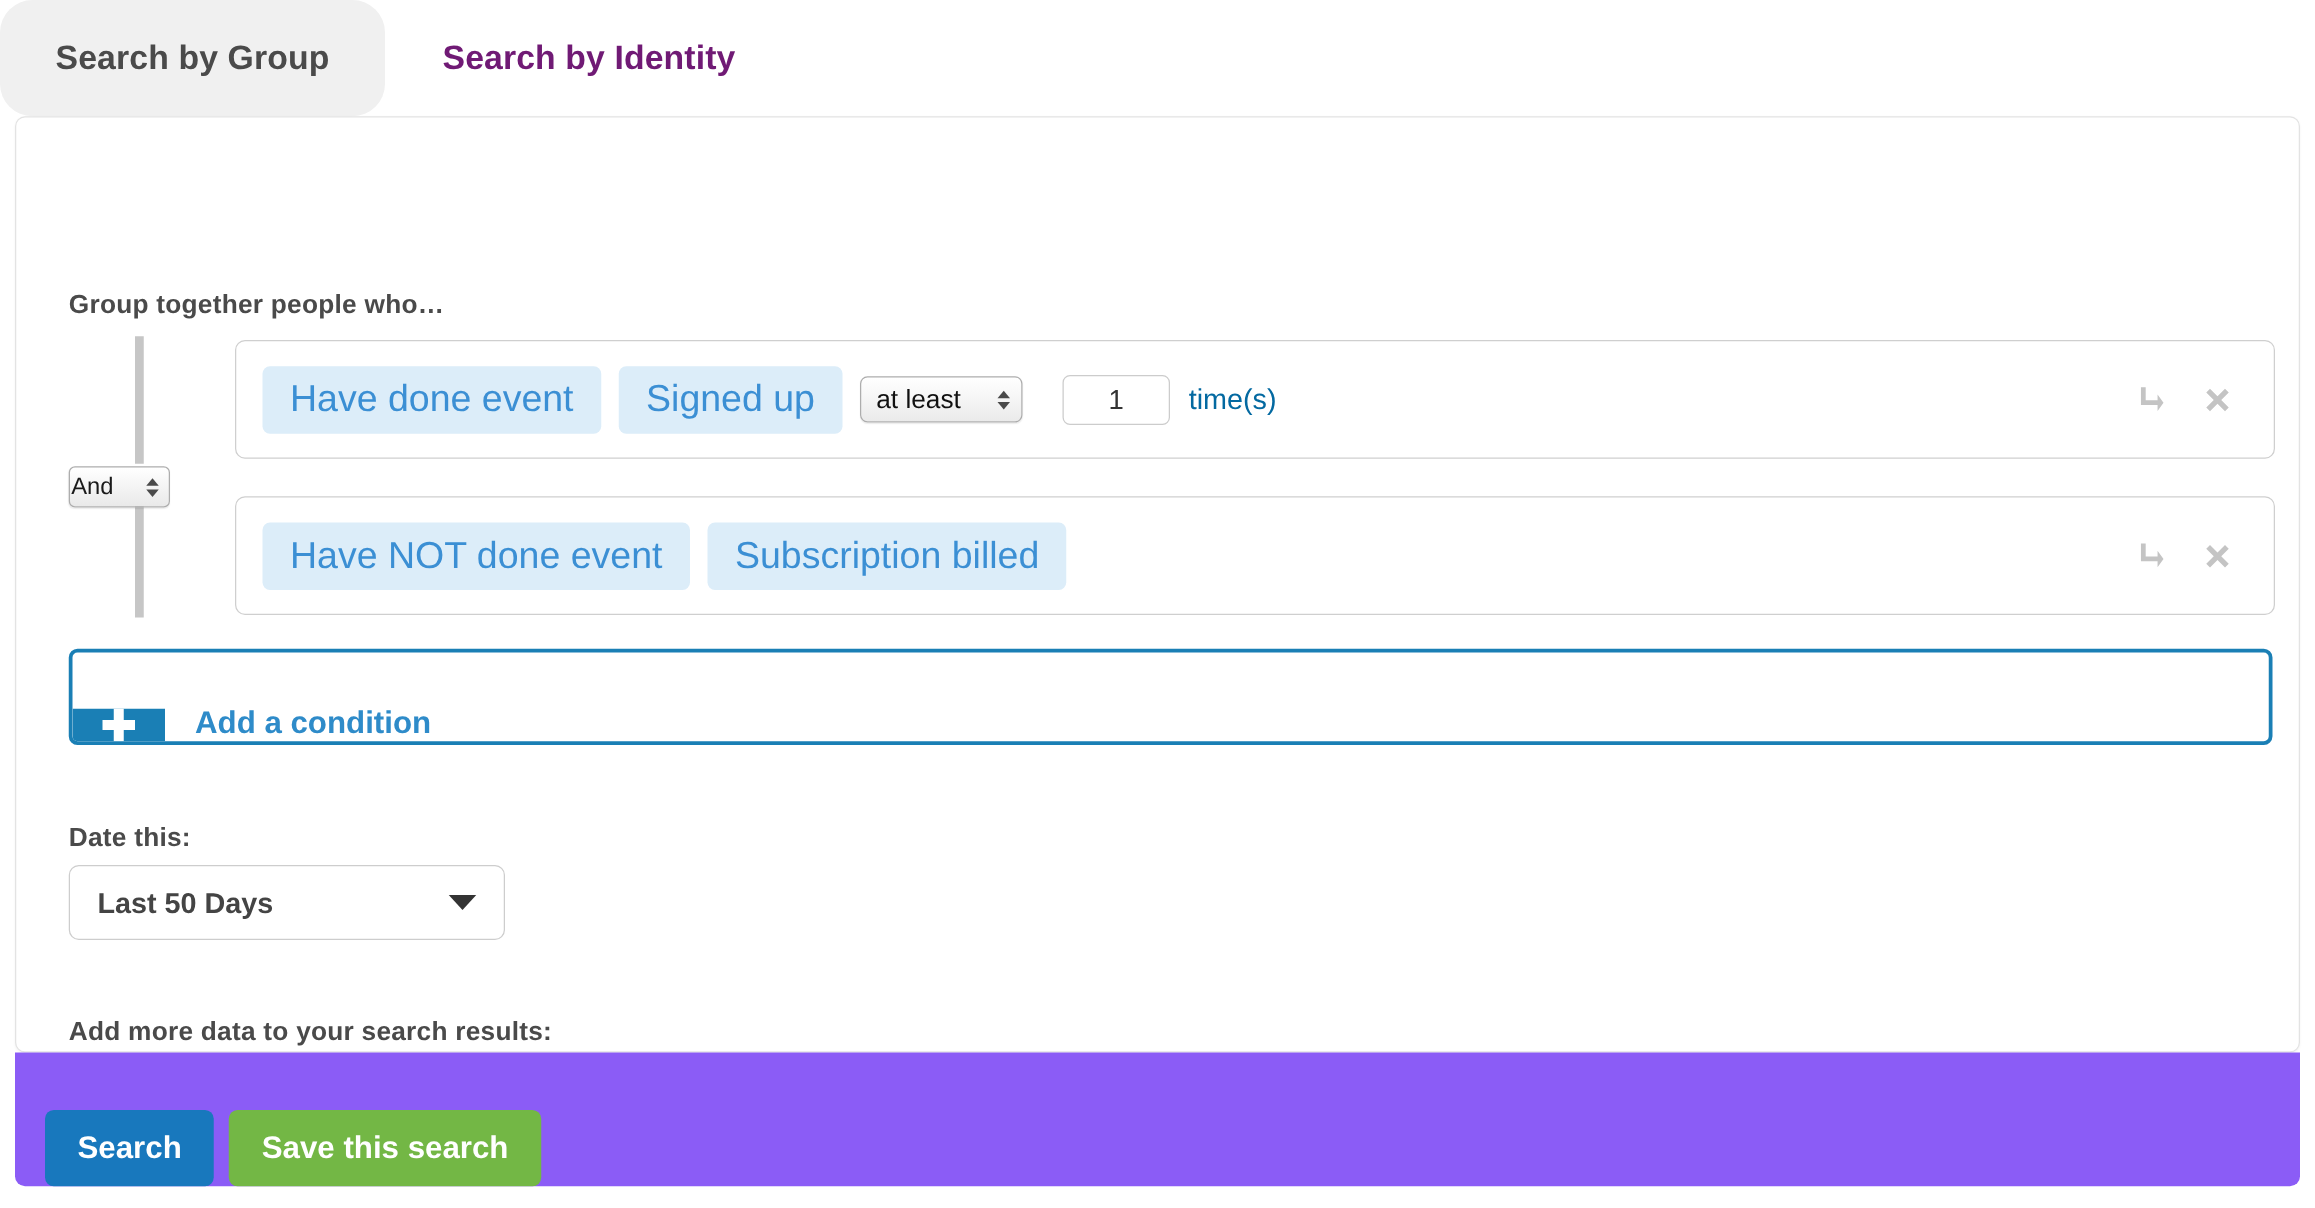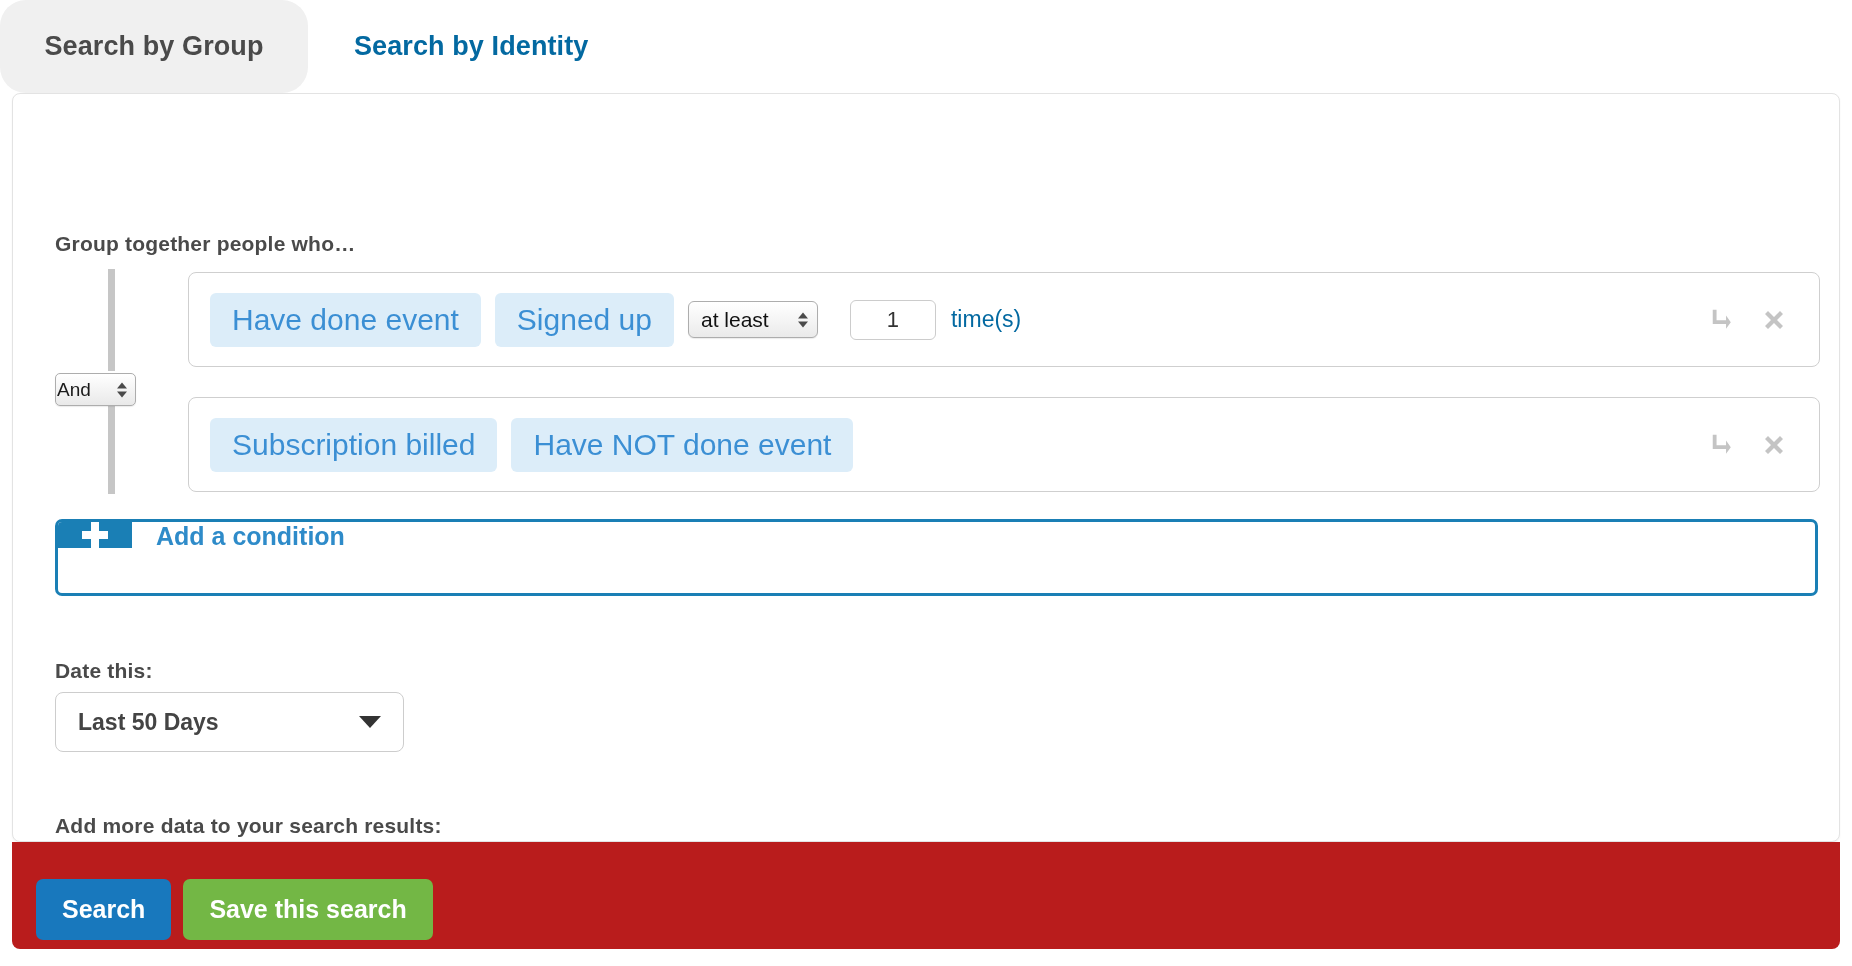--- a/index.html
+++ b/index.html
@@ -48,21 +48,21 @@
     width: 308px;
     background: #f0f0f0;
     border-top-left-radius: 9px;
     border-top-right-radius: 9px;
     color: #4a4a4a;
     border-radius: 26px;
   }
   .tab-inactive {
     padding: 0 46px;
     background: transparent;
-    color: #0369a1;
+    color: #701a75;
   }
 
   
   .panel {
     position: absolute;
     left: 12px;
     top: 93px;
     width: 1828px;
     height: 749px;
     background: #ffffff;
@@ -230,21 +230,21 @@
   .add-condition {
     position: absolute;
     left: 42px;
     top: 425px;
     width: 1763px;
     height: 77px;
     box-sizing: border-box;
     border: 3px solid #1a7fb5;
     border-radius: 7px;
     display: flex;
-    align-items: flex-start;
+    align-items: flex-end;
     background: #ffffff;
     cursor: pointer;
     overflow: hidden;
   }
   .add-condition-plus {
     width: 74px;
     background: #1a7fb5;
     display: flex;
     align-items: center;
     justify-content: center;
@@ -360,25 +360,25 @@
   .add-column-btn .mini-plus::before { left: 6px; top: 0; width: 5px; height: 17px; }
   .add-column-btn .mini-plus::after  { left: 0; top: 6px; width: 17px; height: 5px; }
 
   
   .footer {
     position: absolute;
     left: 12px;
     top: 842px;
     width: 1828px;
     height: 107px;
-    background: #b91c1c;
+    background: #8b5cf6;
     border-bottom-left-radius: 8px;
     border-bottom-right-radius: 8px;
     display: flex;
-    align-items: center;
+    align-items: flex-end;
     padding: 28px 0 0 24px;
     box-sizing: border-box;
     gap: 12px;
   }
   .btn {
     font-size: 25px;
     font-weight: bold;
     color: #ffffff;
     border: none;
     border-radius: 7px;
@@ -446,22 +446,22 @@
           </div>
           <div class="icon-btn">
             <svg width="26" height="26" viewBox="0 0 26 26">
               <path d="M4 7 L7 4 L13 10 L19 4 L22 7 L16 13 L22 19 L19 22 L13 16 L7 22 L4 19 L10 13 Z" fill="#c4c4c4"></path>
             </svg>
           </div>
         </div>
       </div>
 
       <div class="condition-row row-2">
+        <div class="pill">Have NOT done event</div>
         <div class="pill">Subscription billed</div>
-        <div class="pill">Have NOT done event</div>
 
         <div class="row-actions">
           <div class="icon-btn">
             <svg width="26" height="26" viewBox="0 0 26 26">
               <path d="M6 4 H9 V15 H19 V10 L24 17 L19 24 V19 H5 V4 Z" fill="#c4c4c4" transform="translate(-1,-1) scale(0.95)"></path>
             </svg>
           </div>
           <div class="icon-btn">
             <svg width="26" height="26" viewBox="0 0 26 26">
               <path d="M4 7 L7 4 L13 10 L19 4 L22 7 L16 13 L22 19 L19 22 L13 16 L7 22 L4 19 L10 13 Z" fill="#c4c4c4"></path>

